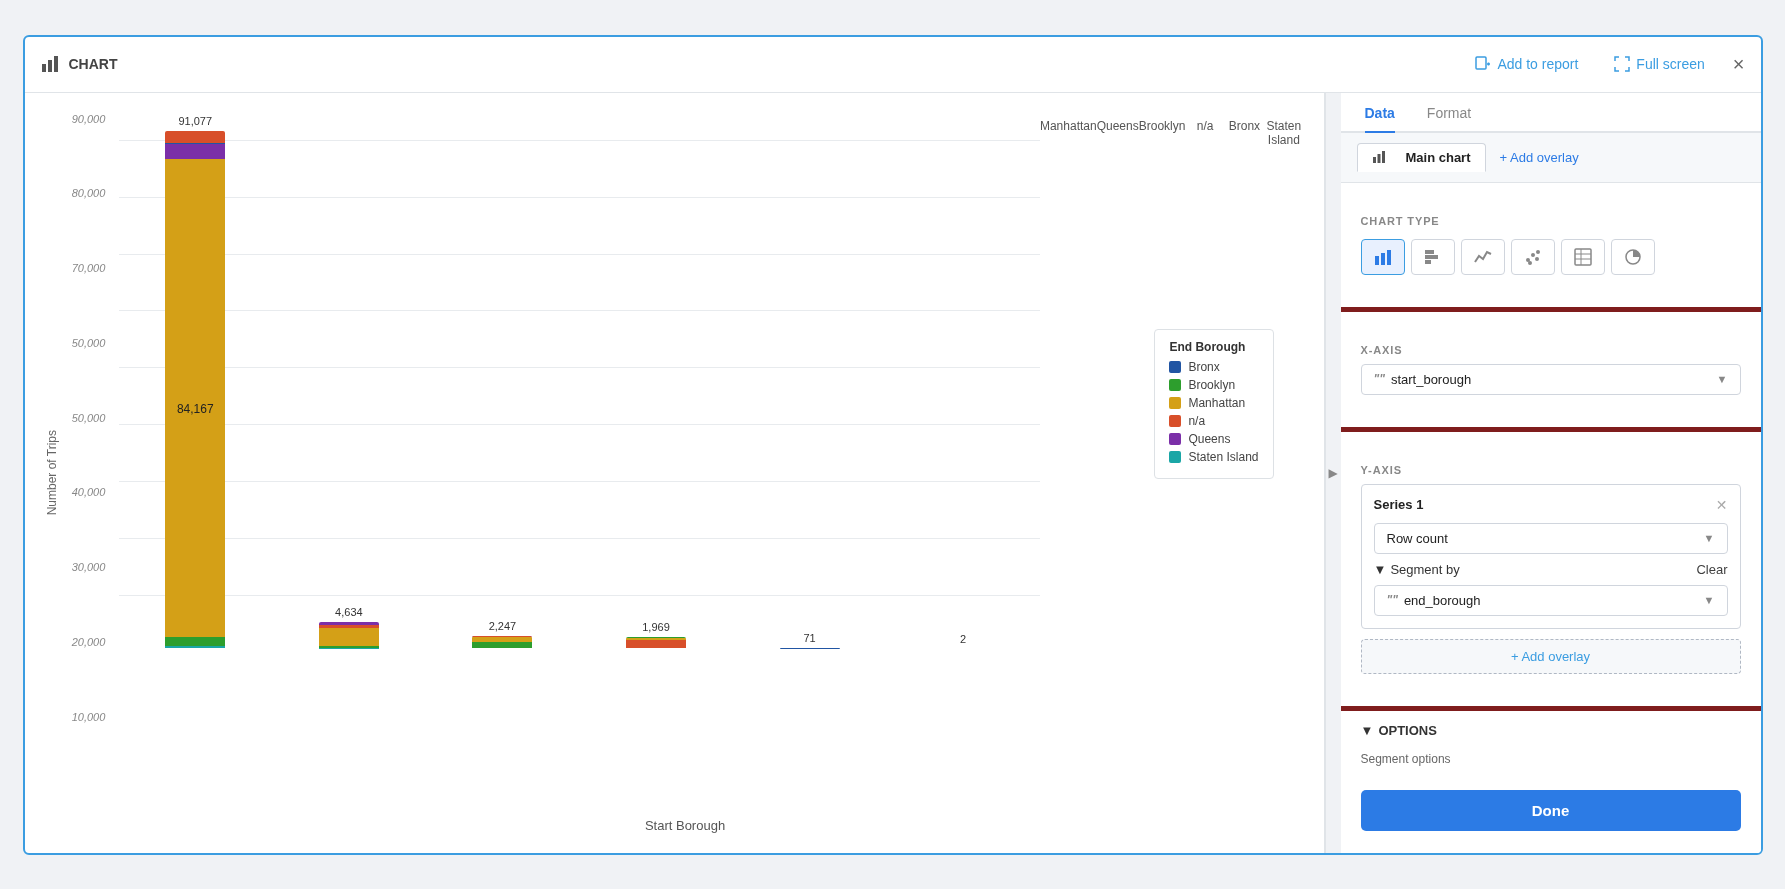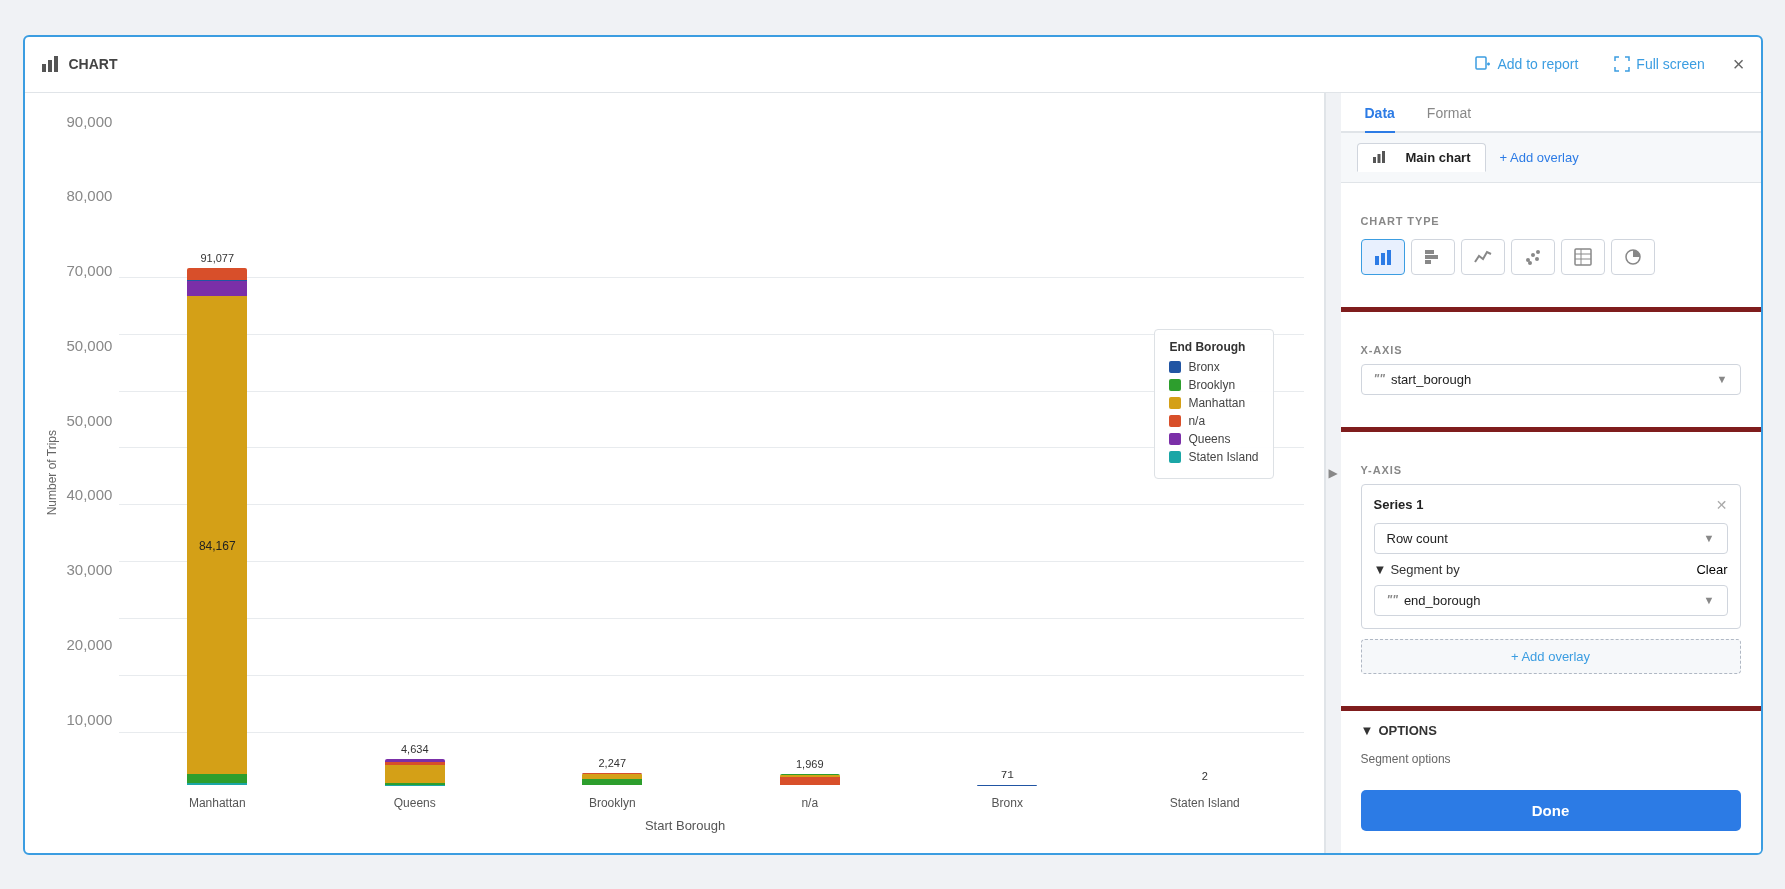--- a/index.html
+++ b/index.html
@@ -120,30 +120,31 @@
 
     .y-labels {
       display: flex;
       flex-direction: column;
       justify-content: space-between;
       padding-bottom: 24px;
       width: 52px;
       flex-shrink: 0;
     }
     .y-label {
-      font-size: 15px;
+      font-size: 11px;
       color: #888;
-      text-align: left;
+      text-align: center;
       padding-right: 8px;
+      font-style: italic;
     }
 
     .bars-and-x {
       flex: 1;
       display: flex;
-      flex-direction: column;
+      flex-direction: row;
     }
 
     .bars-area {
       flex: 1;
       display: flex;
       align-items: flex-end;
       padding-bottom: 4px;
       gap: 0;
       position: relative;
     }
@@ -365,21 +366,21 @@
     .segment-by-label {
       display: flex;
       align-items: center;
       gap: 4px;
       font-size: 13px;
       color: #333;
       cursor: pointer;
     }
     .segment-clear {
       font-size: 13px;
-      color: #000000;
+      color: #404040;
       cursor: pointer;
     }
 
     
     .add-series-btn {
       width: 100%;
       padding: 9px;
       border: 1px dashed #b0b8c4;
       border-radius: 4px;
       background: #f6f8fa;
@@ -537,21 +538,21 @@
                       </div>
                     </div>
                     <div style="display: flex; flex-direction: column; align-items: center; flex: 1 1 0%; position: relative; justify-content: flex-end; height: 100%;">
                       <div style="font-size: 11px; color: rgb(51, 51, 51); position: absolute; bottom: 15.1922px; text-align: center;">1,969</div>
                       <div style="width: 60px; height: 11.1922px; display: flex; flex-direction: column; position: absolute; bottom: 0px; overflow: hidden; border-radius: 2px 2px 0px 0px;">
                         <div style="width: 100%; height: 0.392211px; background: rgb(45, 158, 45); flex-shrink: 0;"></div>
                         <div style="width: 100%; height: 2.27368px; background: rgb(212, 160, 23); flex-shrink: 0;"></div>
                         <div style="width: 100%; height: 8.52632px; background: rgb(216, 79, 42); flex-shrink: 0;"></div>
                       </div>
                     </div>
-                    <div style="display: flex; flex-direction: column; align-items: center; flex: 1 1 0%; position: relative; justify-content: flex-end; height: 100%; font-family: Liberation Mono, monospace;">
+                    <div style="display: flex; flex-direction: column; align-items: center; flex: 1 1 0%; position: relative; justify-content: flex-end; height: 100%;">
                       <div style="font-size: 11px; color: rgb(51, 51, 51); position: absolute; bottom: 4.40358px; text-align: center;">71</div>
                       <div style="width: 60px; height: 0.403579px; display: flex; flex-direction: column; position: absolute; bottom: 0px; overflow: hidden; border-radius: 2px 2px 0px 0px;">
                         <div style="width: 100%; height: 0.403579px; background: rgb(33, 85, 163); flex-shrink: 0;"></div>
                       </div>
                     </div>
                     <div style="display: flex; flex-direction: column; align-items: center; flex: 1 1 0%; position: relative; justify-content: flex-end; height: 100%;">
                       <div style="font-size: 11px; color: rgb(51, 51, 51); position: absolute; bottom: 4.01137px; text-align: center;">2</div>
                       <div style="width: 60px; height: 0.0113684px; display: flex; flex-direction: column; position: absolute; bottom: 0px; overflow: hidden; border-radius: 2px 2px 0px 0px;">
                         <div style="width: 100%; height: 0.0113684px; background: rgb(26, 166, 166); flex-shrink: 0;"></div>
                       </div>

